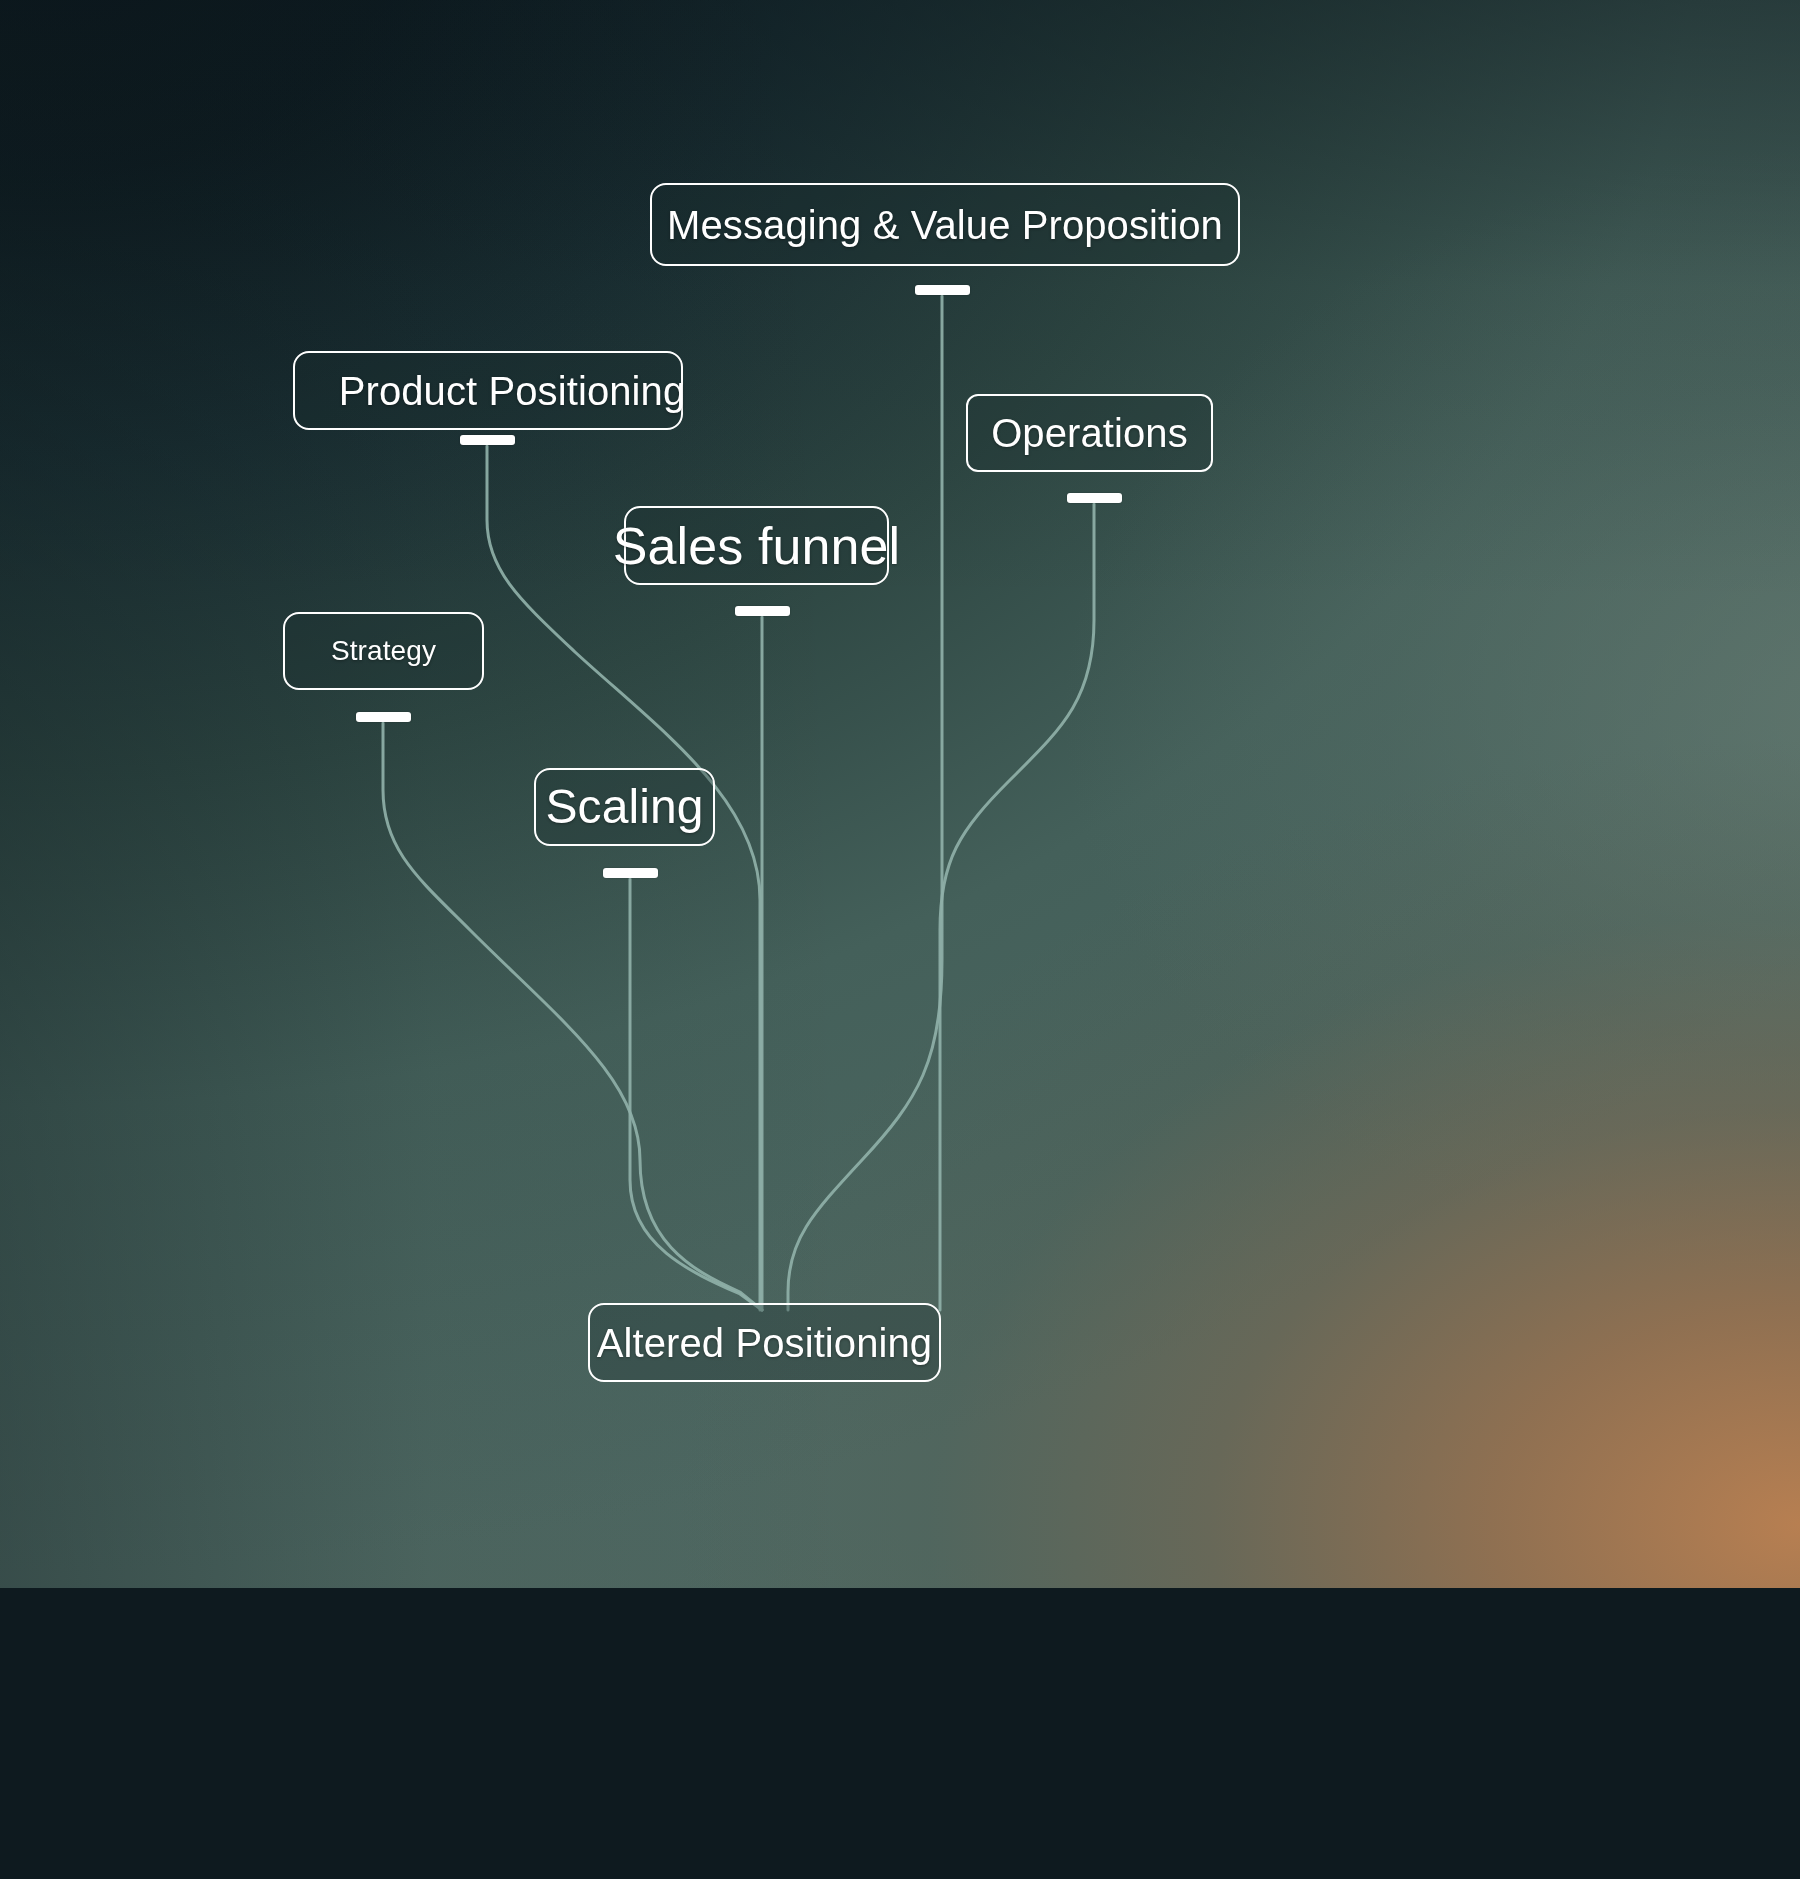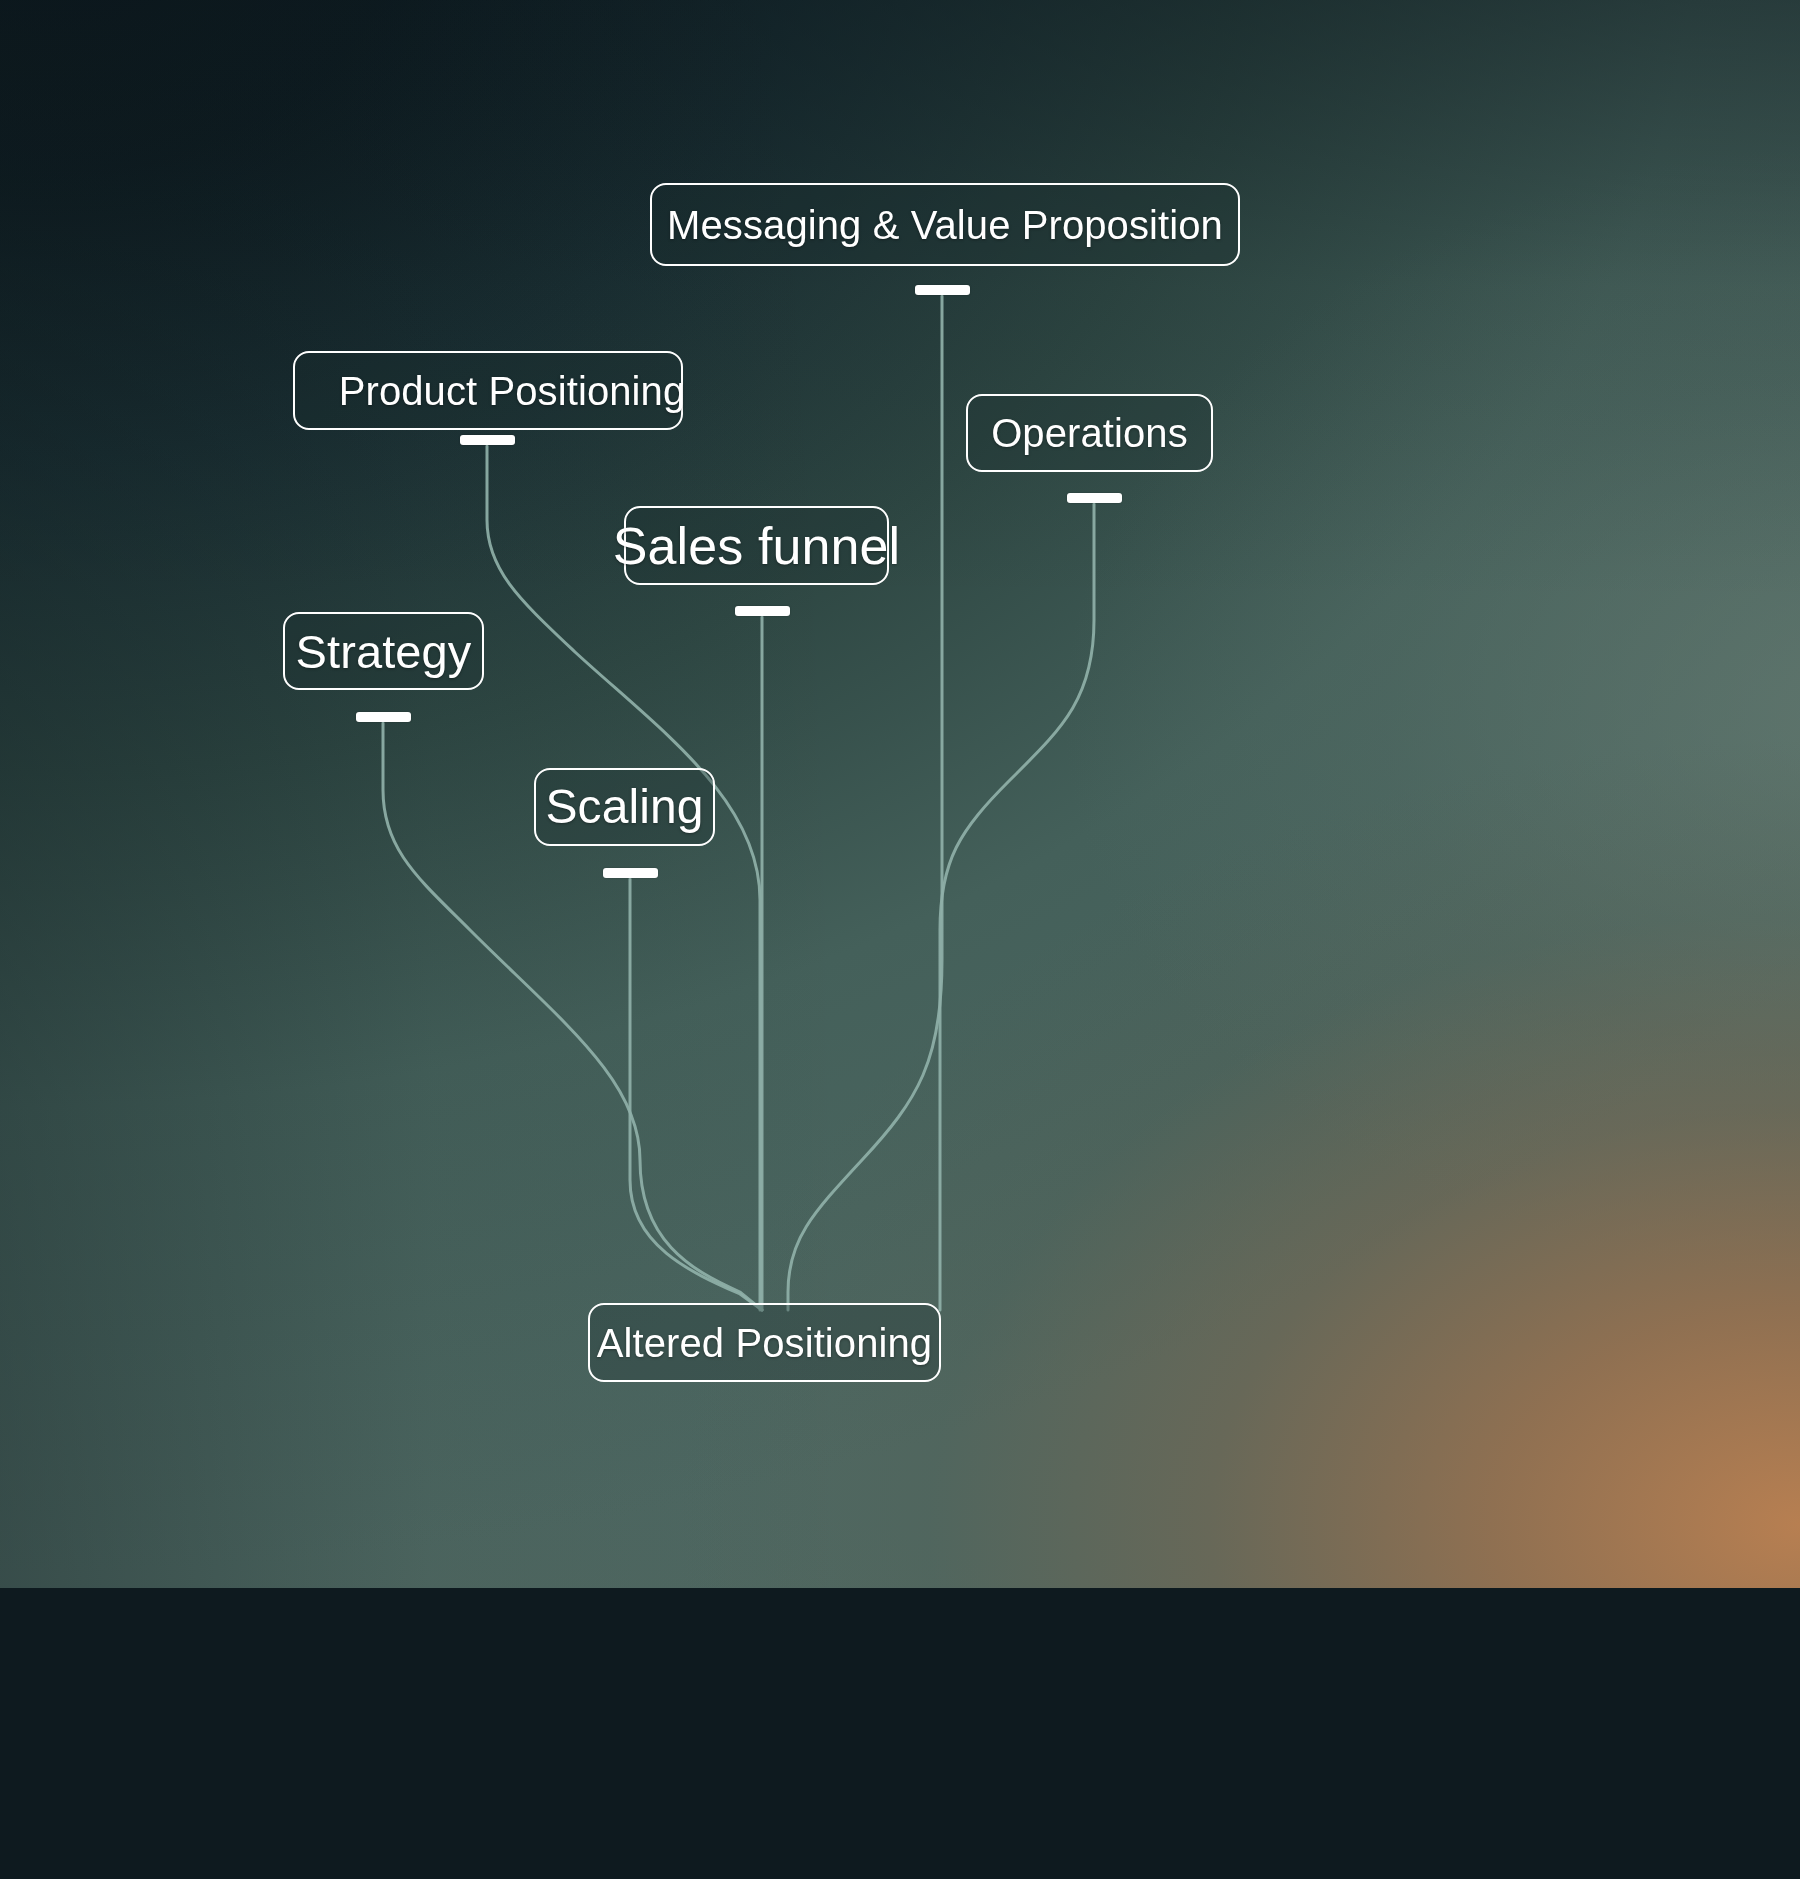--- a/index.html
+++ b/index.html
@@ -74,29 +74,29 @@
 
   <div id="nodes">
       <div class="node" style="left: 650px; top: 183px; width: 590px; height: 83px; font-size: 40px;">
         <span class="node-label">Messaging &amp; Value Proposition</span>
       </div>
       <div class="handle" style="left: 915px; top: 285px; width: 55px; height: 10px;"></div>
       <div class="node" style="left: 293px; top: 351px; width: 390px; height: 79px; font-size: 40px; padding-left: 48px;">
         <span class="node-label">Product Positioning</span>
       </div>
       <div class="handle" style="left: 460px; top: 435px; width: 55px; height: 10px;"></div>
-      <div class="node" style="left: 966px; top: 394px; width: 247px; height: 78px; font-size: 40px;">
+      <div class="node" style="left: 966px; top: 394px; width: 247px; height: 78px; font-size: 40px; border-radius: 12px;">
         <span class="node-label">Operations</span>
       </div>
       <div class="handle" style="left: 1067px; top: 493px; width: 55px; height: 10px;"></div>
       <div class="node" style="left: 624px; top: 506px; width: 265px; height: 79px; font-size: 52px;">
         <span class="node-label">Sales funnel</span>
       </div>
       <div class="handle" style="left: 735px; top: 606px; width: 55px; height: 10px;"></div>
-      <div class="node" style="left: 283px; top: 612px; width: 201px; height: 78px; font-size: 47px;">
+      <div class="node" style="left: 283px; top: 612px; width: 201px; height: 78px; font-size: 28px;">
         <span class="node-label">Strategy</span>
       </div>
       <div class="handle" style="left: 356px; top: 712px; width: 55px; height: 10px;"></div>
       <div class="node" style="left: 534px; top: 768px; width: 181px; height: 78px; font-size: 48px;">
         <span class="node-label">Scaling</span>
       </div>
       <div class="handle" style="left: 603px; top: 868px; width: 55px; height: 10px;"></div>
       <div class="node" style="left: 588px; top: 1303px; width: 353px; height: 79px; font-size: 40px;">
         <span class="node-label">Altered Positioning</span>
       </div>

